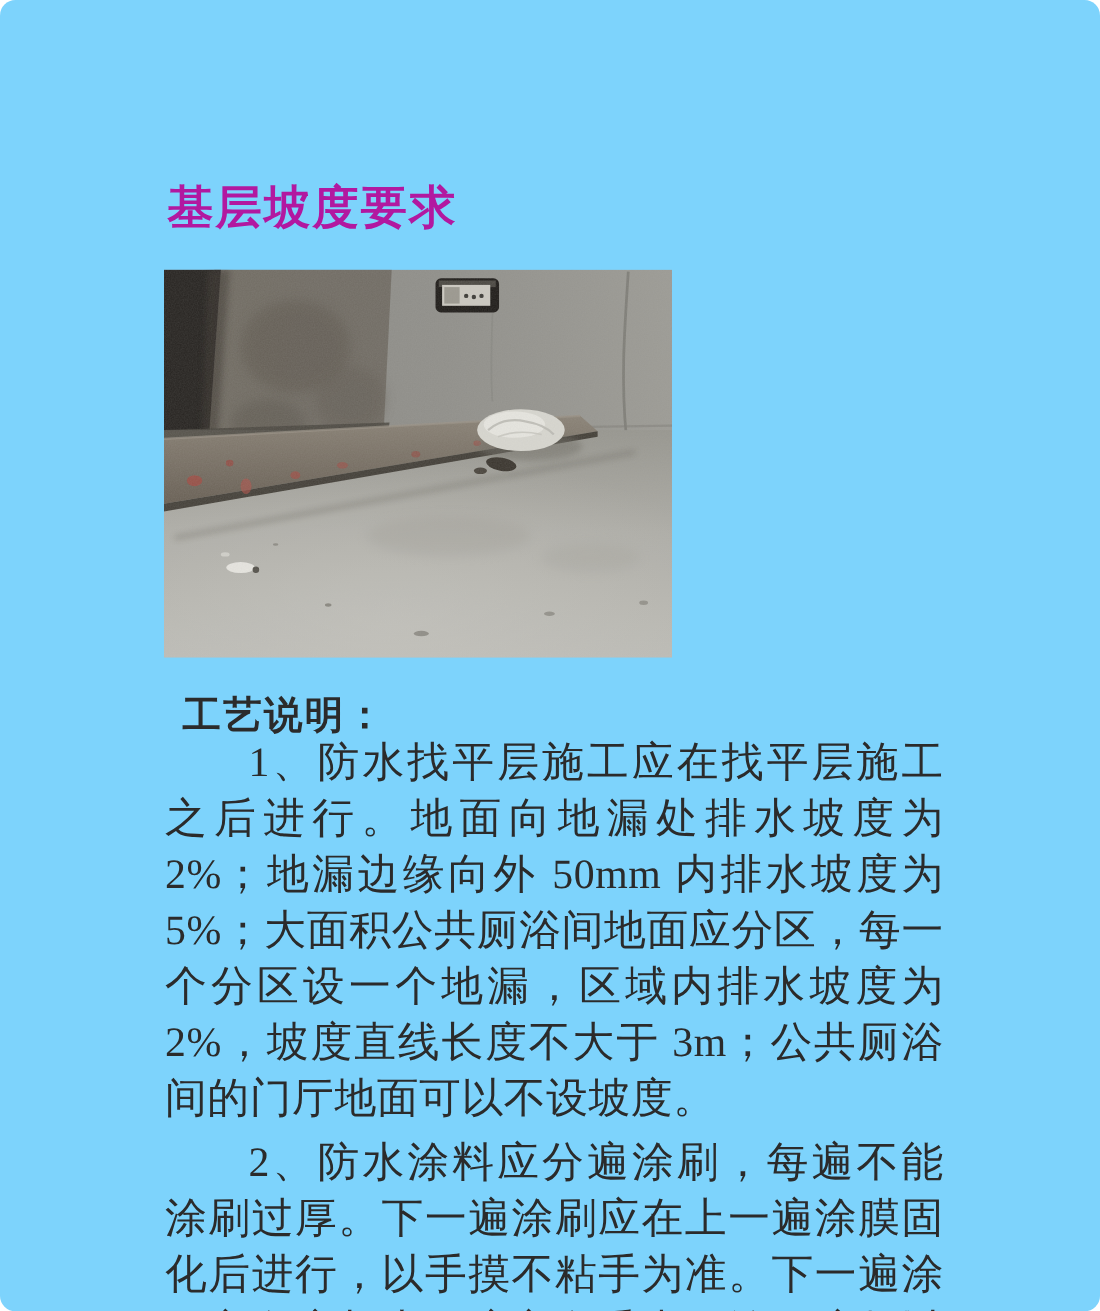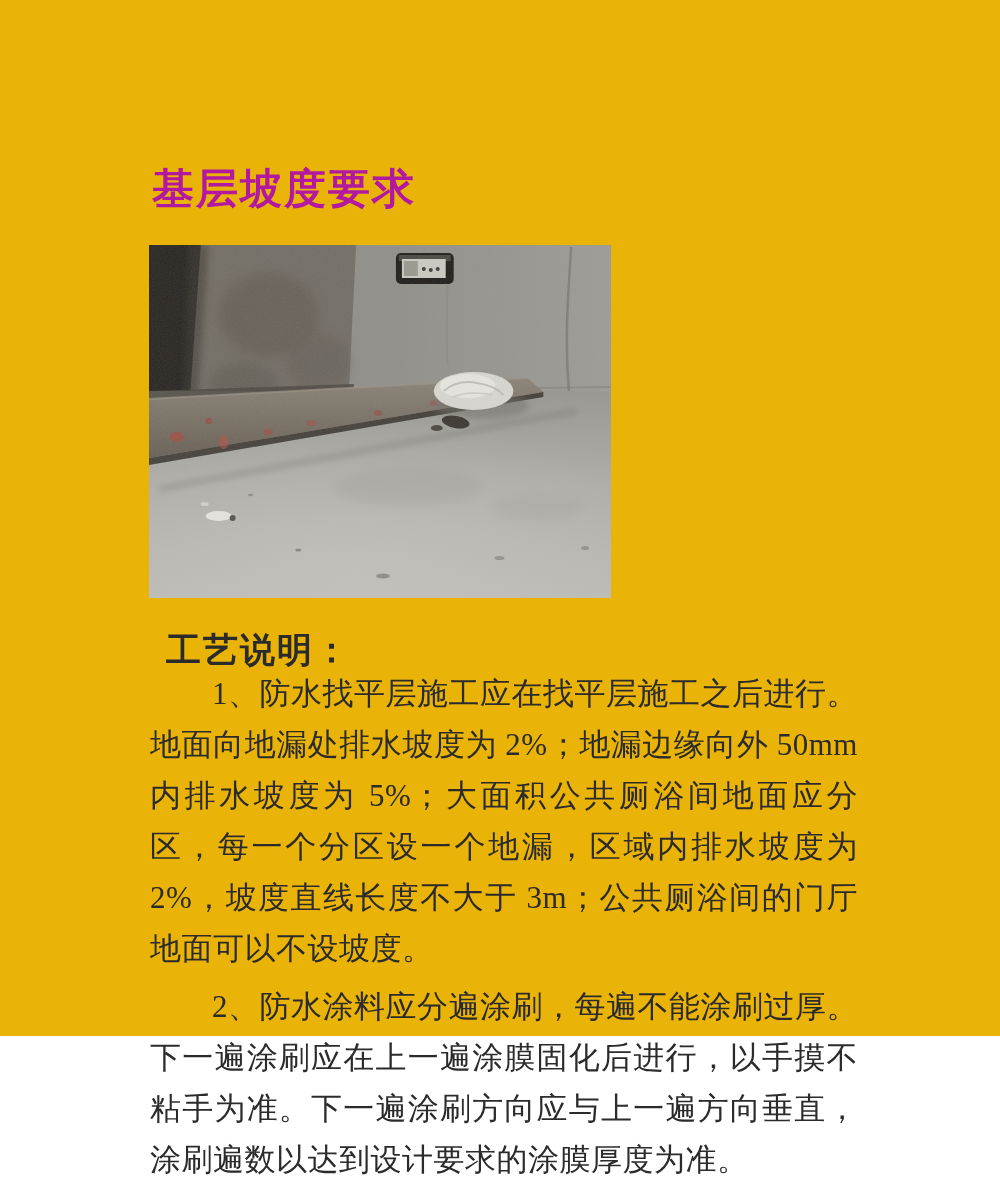--- a/index.html
+++ b/index.html
@@ -1,21 +1,21 @@
 <!DOCTYPE html>
 <html><head>
 <meta charset="utf-8">
 <style>
   html,body { margin:0; padding:0; background:#ffffff; }
   body {
     width:1000px; height:1192px;
     font-family:"Liberation Serif","DejaVu Serif",serif;
     overflow:hidden;
   }
-  .page { position:relative; width:1000px; height:1036px; background:#eab308; }
+  .page { position:relative; width:1000px; height:1192px; background:#7dd3fc;border-radius:14px; }
 
   .title {
     position:absolute; left:152px; top:161px; margin:0;
     font-size:42px; font-weight:bold; letter-spacing:2px;
     font-family:"Liberation Serif","DejaVu Serif",serif;
   }
 
   .photo {
     position:absolute; left:149px; top:245px; margin:0;
     width:462px; height:353px; overflow:hidden;
@@ -23,21 +23,21 @@
   .photo svg { display:block; width:100%; height:100%; }
 
   .heading {
     position:absolute; left:150px; top:611px; margin:16px;
     font-size:35px; font-weight:bold; letter-spacing:2px;
   }
 
   .text-block { position:absolute; left:150px; top:668px; width:708px; }
   .para {
     margin:0 0 7px 0;
-    font-size:31px; line-height:51px;
+    font-size:38px; line-height:51px;
     text-align:justify; text-indent:2em;
     letter-spacing:0.5px;
   }
 </style>
 </head>
 <body style="background: rgb(255, 255, 255);">
 
 <div class="page">
 
   <h1 class="title" style="color: rgb(178, 24, 160);">基层坡度要求</h1>

